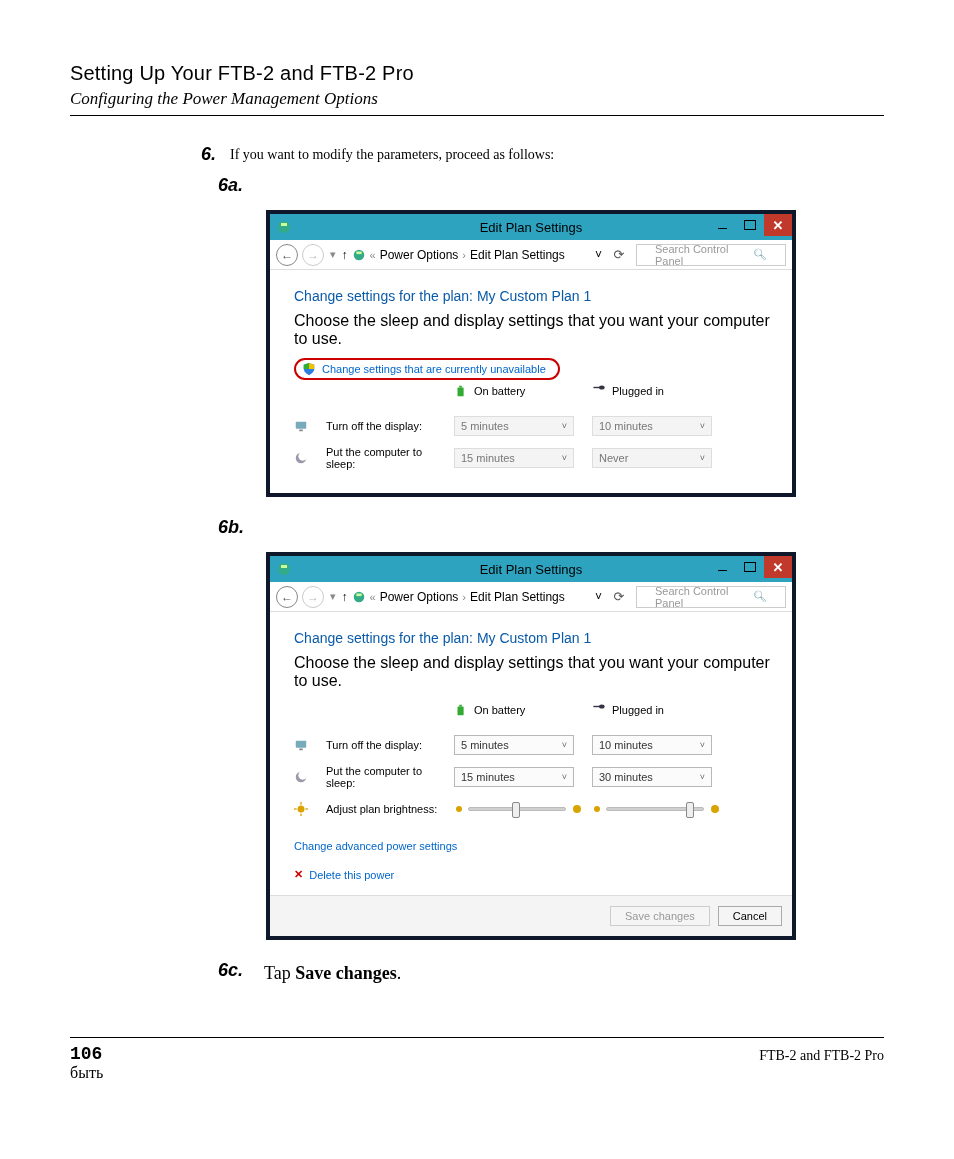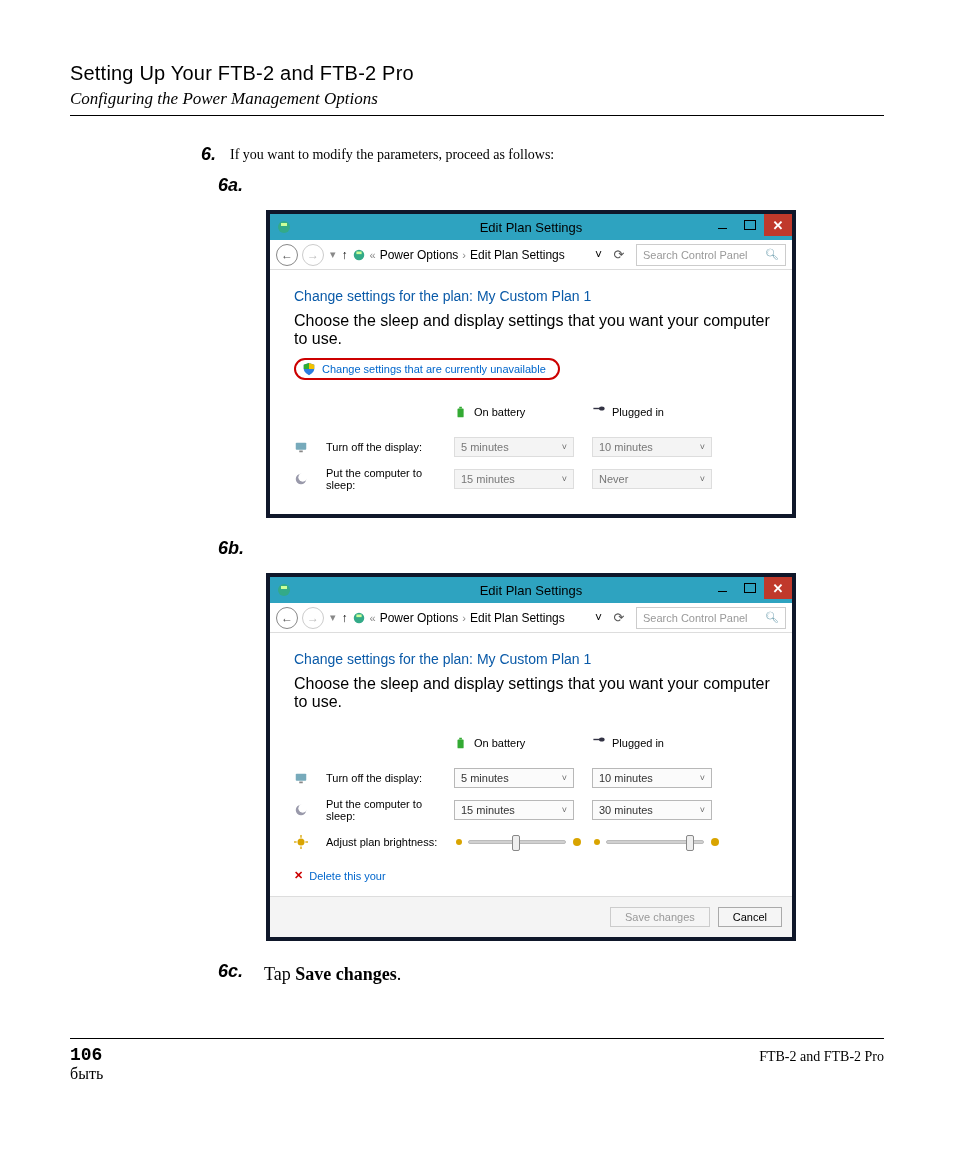--- a/index.html
+++ b/index.html
@@ -26,29 +26,29 @@
   .win-btn.min::before{content:"";display:block;width:9px;border-top:1.5px solid #000;margin-top:6px}
   .win-btn.max::before{content:"";display:block;width:10px;height:8px;border:1.5px solid #000}
   .win-btn.close{background:#c0392b;color:#fff;font-weight:700}
   .win-bc{height:30px;border-bottom:1px solid #ddd;display:flex;align-items:center;padding:0 6px;gap:4px;background:#fff}
   .nav-circ{width:22px;height:22px;border:1px solid #888;border-radius:50%;display:flex;align-items:center;justify-content:center;font-size:12px;color:#555}
   .nav-circ.disabled{color:#bbb;border-color:#ccc}
   .bc-sep{color:#888;font-size:11px;padding:0 2px}
   .bc-path{flex:1;display:flex;align-items:center;gap:4px;font-size:12px;color:#000}
   .bc-path .gl{color:#888;font-size:11px}
   .refresh{width:18px;height:18px;display:flex;align-items:center;justify-content:center;color:#555;font-size:13px;margin:0 4px}
-  .search{border:1px solid #ccc;height:22px;width:150px;display:flex;align-items:center;justify-content:space-between;padding:0 6px;color:#999;font-size:11px}
+  .search{border:1px solid #ccc;height:22px;width:150px;display:flex;align-items:center;justify-content:space-between;padding:0 18px;color:#999;font-size:11px}
   .win-body{padding:18px 20px 14px 24px}
   .plan-heading{color:#0a5aa8;font-size:14px;margin-bottom:8px}
   .plan-desc{font-size:16px;color:#000;margin-bottom:10px}
   .link-row{display:inline-flex;align-items:center;gap:6px;font-size:11px}
   .callout{border:2.5px solid #c00;border-radius:14px;padding:2px 12px 2px 6px;display:inline-flex;align-items:center;gap:6px}
   .shield{width:14px;height:14px;display:inline-block}
   .link{color:#0066cc}
-  .cols{display:flex;margin-top:22px}
+  .cols{display:flex;margin-top:1px}
   .label-col{width:160px}
   .val-col{width:130px;margin-right:8px}
   .hdr{display:flex;align-items:center;gap:6px;font-size:11px;margin-bottom:14px;height:20px}
   .row{display:flex;align-items:center;margin-bottom:10px;height:22px}
   .row-label{display:flex;align-items:center;gap:18px;font-size:11px;width:160px}
   .ico{width:14px;height:14px;display:inline-block;flex:none}
   .combo{border:1px solid #b8b8b8;background:#fbfbfb;height:20px;width:120px;display:flex;align-items:center;justify-content:space-between;padding:0 6px;font-size:11px;color:#333}
   .combo.dim{background:#f4f4f4;color:#777;border-color:#ddd}
   .combo .chev{color:#666;font-size:9px}
   .slider-wrap{display:flex;align-items:center;gap:4px;height:20px}
@@ -376,23 +376,24 @@
           <div class="slider">
               <div class="thumb" style="left:82%"></div>
             </div>
           <svg class="sun-lg" viewBox="0 0 14 14">
               <circle cx="7" cy="7" r="4"></circle>
             </svg>
         </div>
       </div>
     </div>
 
+    <div class="action-link">Change advanced power settings</div>
     <div class="del-row">
       <span class="del-x">✕</span>
-      <span class="link">Delete this your</span>
+      <span class="link">Delete this power</span>
     </div>
   </div>
   <div class="footer-btns">
     <div class="btn dim">Save changes</div>
     <div class="btn">Cancel</div>
   </div>
 </div>
 
 
 <div class="sub-row indent-sub">

